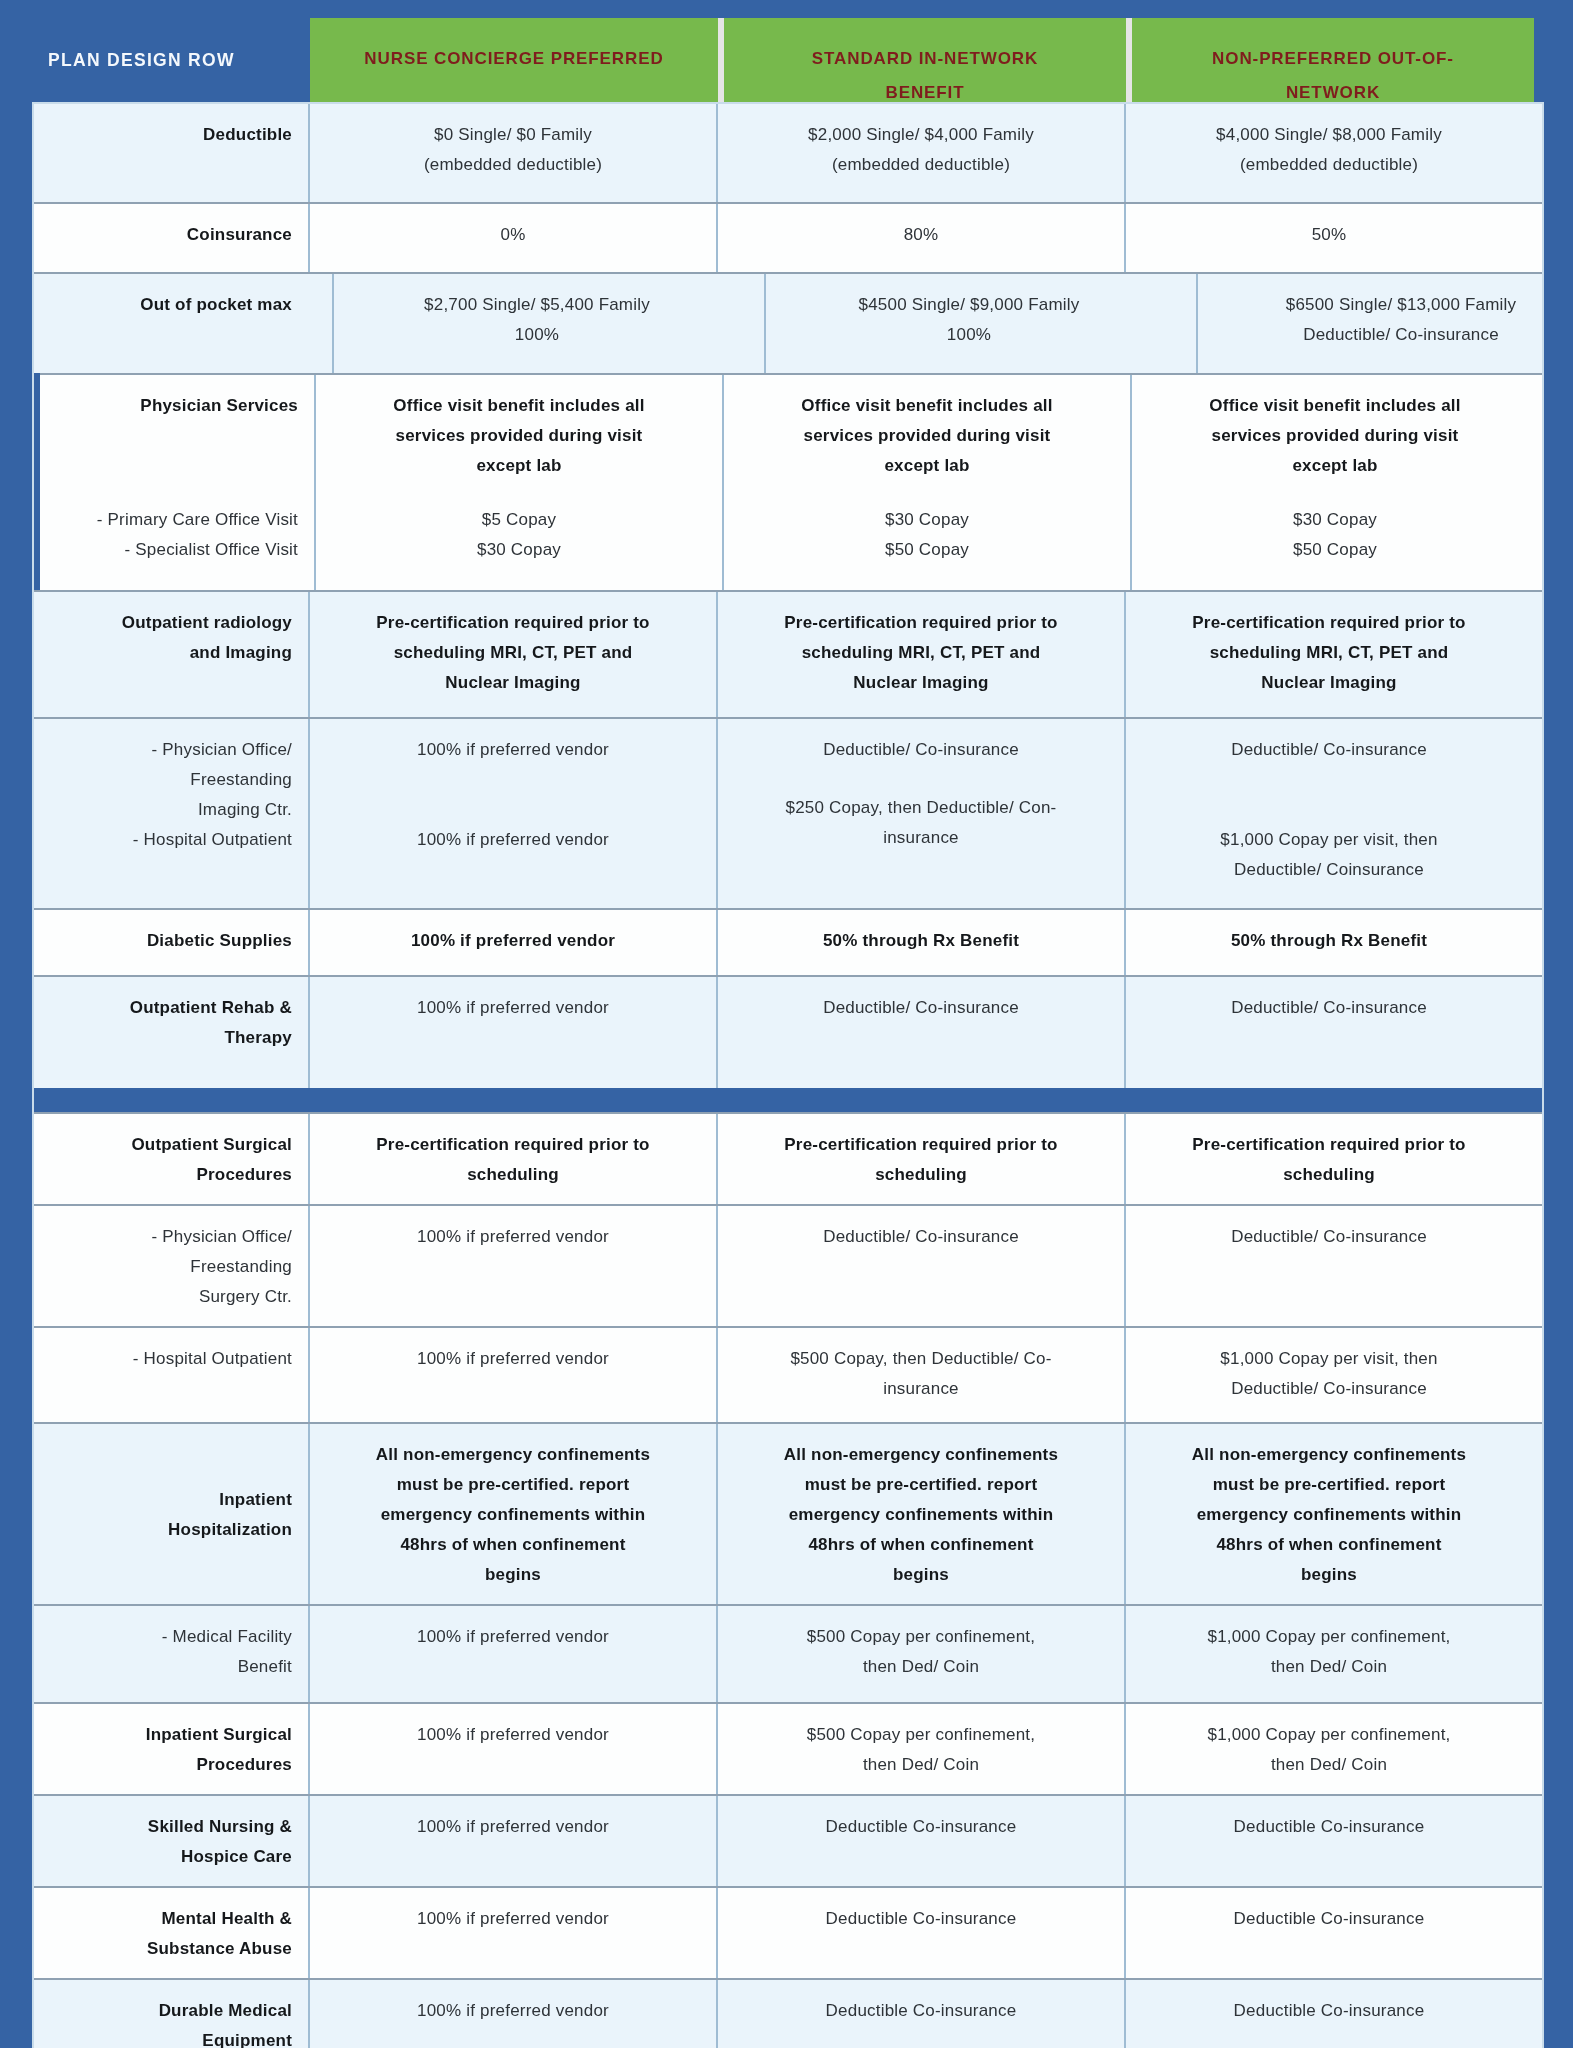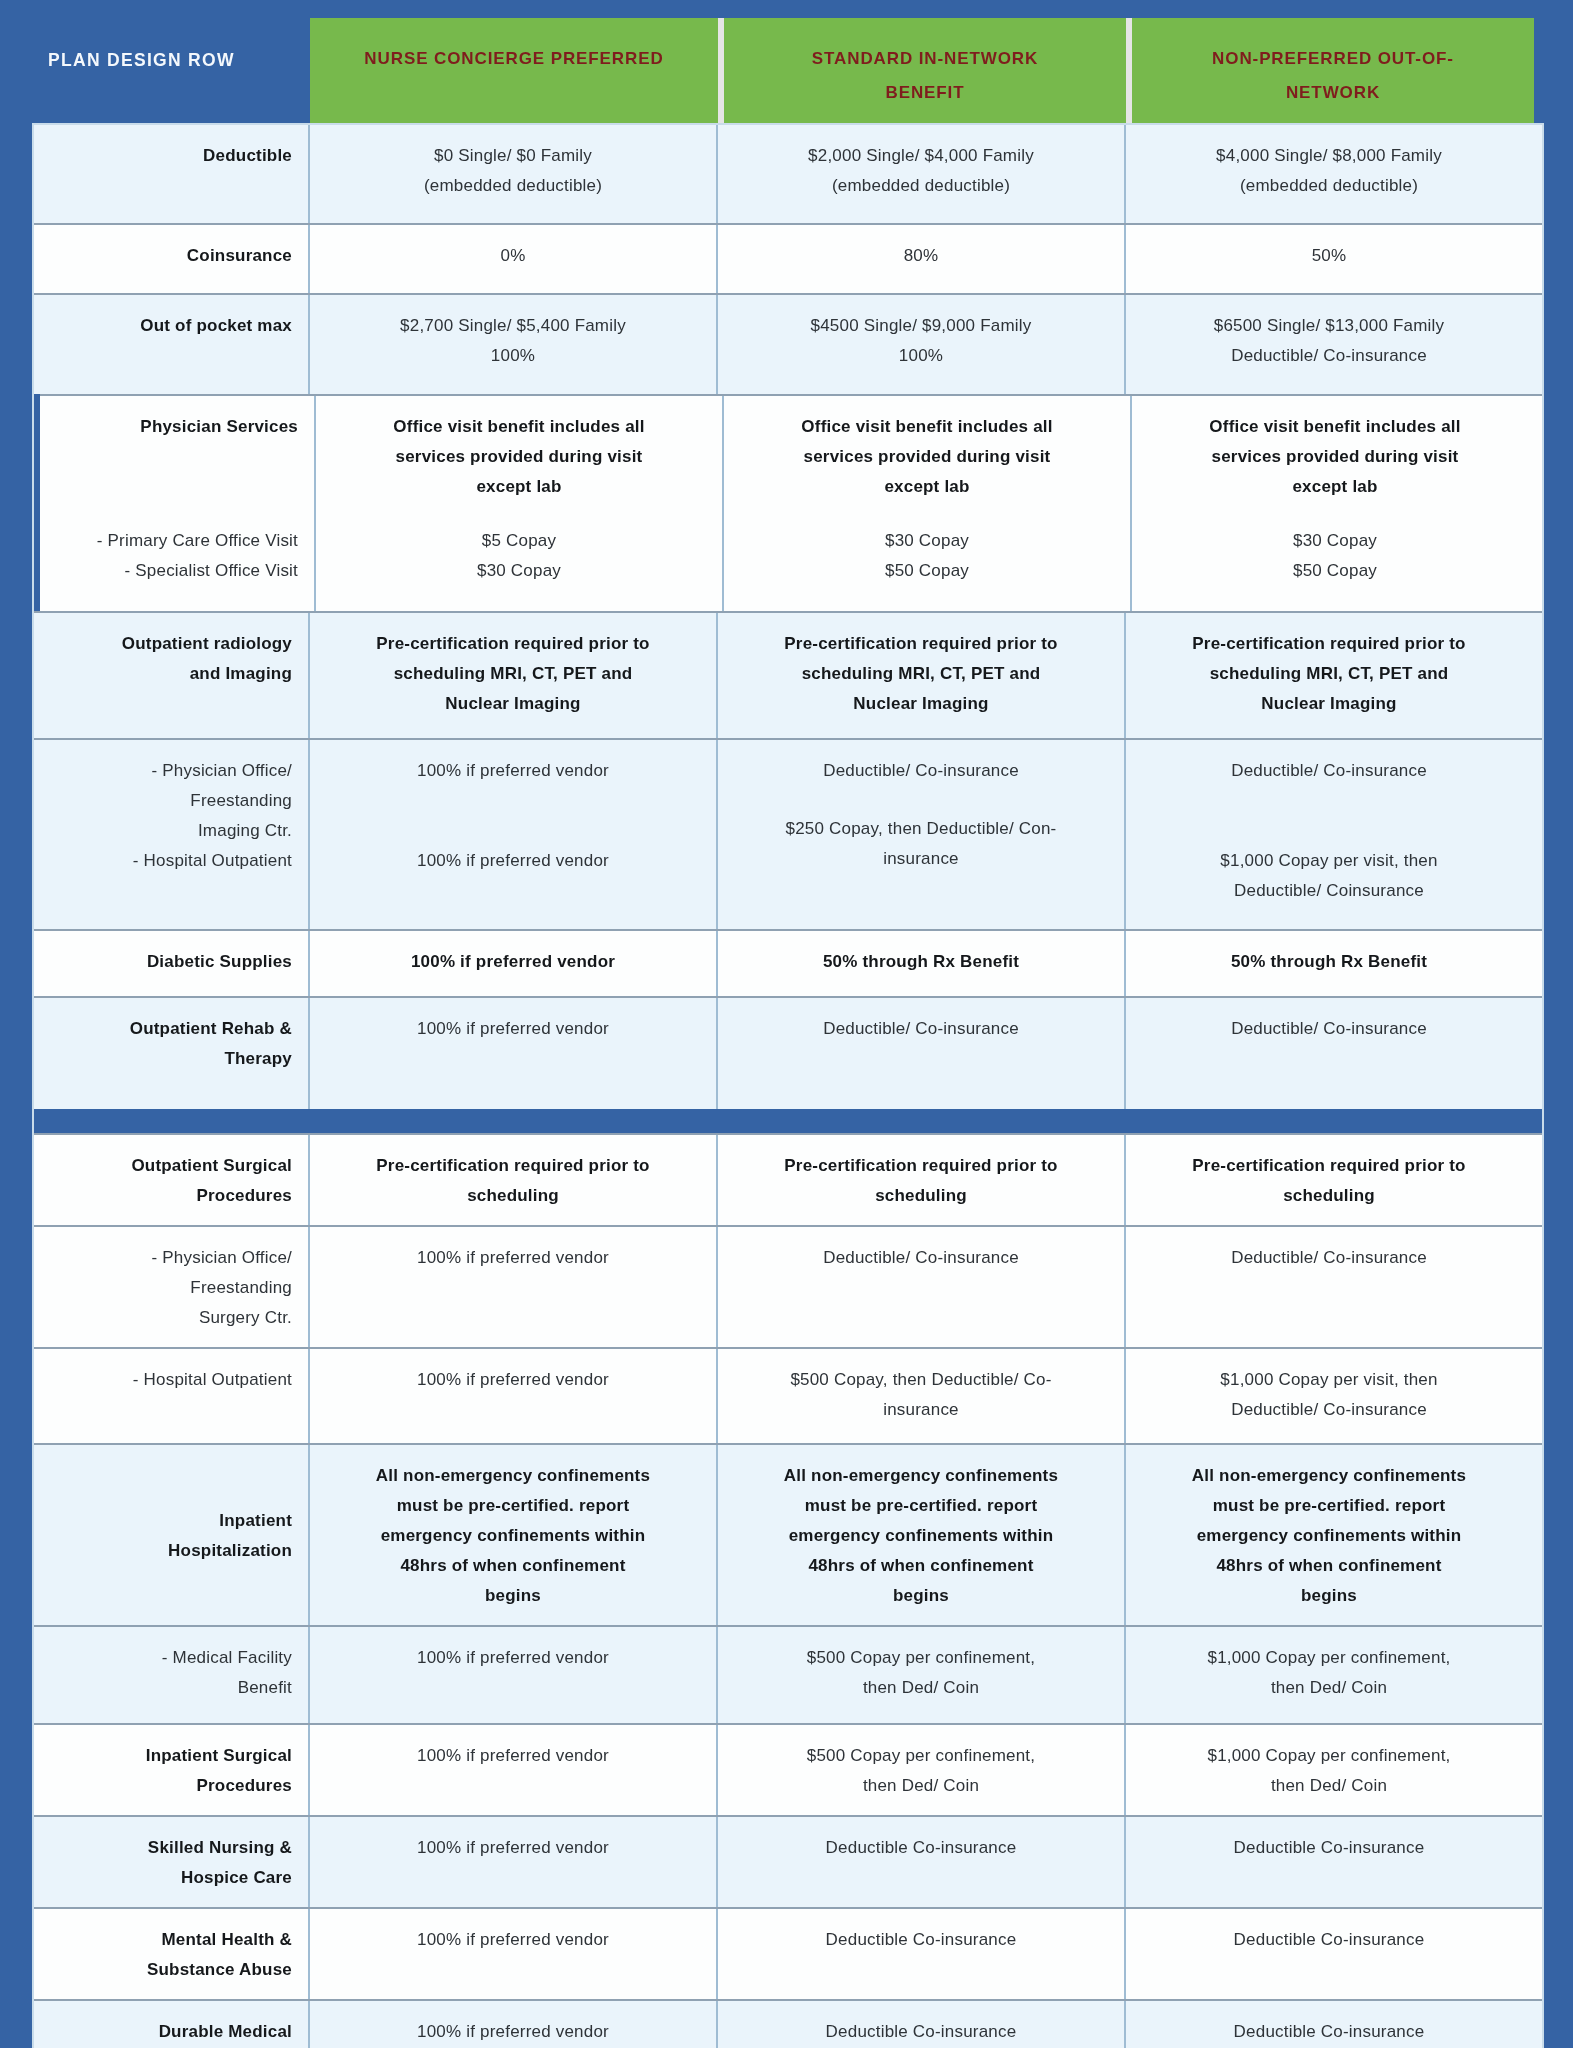--- a/index.html
+++ b/index.html
@@ -9,21 +9,21 @@
     background:#3563a4;
   }
   .canvas{
     box-sizing:border-box;
     width:1573px;
     min-height:2048px;
     padding:18px 32px 40px 32px;
     background:#3563a4;
   }
   
-  .hdr-row{display:flex;align-items:stretch;height:105px;}
+  .hdr-row{display:flex;align-items:stretch;height:84px;}
   .hdr-label{
     box-sizing:border-box;width:278px;flex:0 0 278px;
     color:#f4f8fc;font-weight:700;font-size:17.5px;letter-spacing:1.3px;
     padding:30px 0 0 16px;line-height:24px;
   }
   .hdr-cell{
     box-sizing:border-box;width:408px;flex:0 0 408px;
     background:var(--green,#77b94c);
     color:#7f1d1d;font-weight:700;font-size:17px;letter-spacing:.9px;
     text-align:center;padding-top:24px;line-height:34px;
@@ -98,21 +98,21 @@
         <div class="cell val">
           <div class="blk">0%</div>
         </div>
         <div class="cell val">
           <div class="blk">80%</div>
         </div>
         <div class="cell val">
           <div class="blk">50%</div>
         </div>
       </div>
-      <div class="trow light" style="min-height: 99px;">
+      <div class="trow light" style="min-height: 99px; gap: 24px;">
         <div class="cell label">
           <div class="blk bold">Out of pocket max</div>
         </div>
         <div class="cell val">
           <div class="blk">$2,700 Single/ $5,400 Family
 100%</div>
         </div>
         <div class="cell val">
           <div class="blk">$4500 Single/ $9,000 Family
 100%</div>

